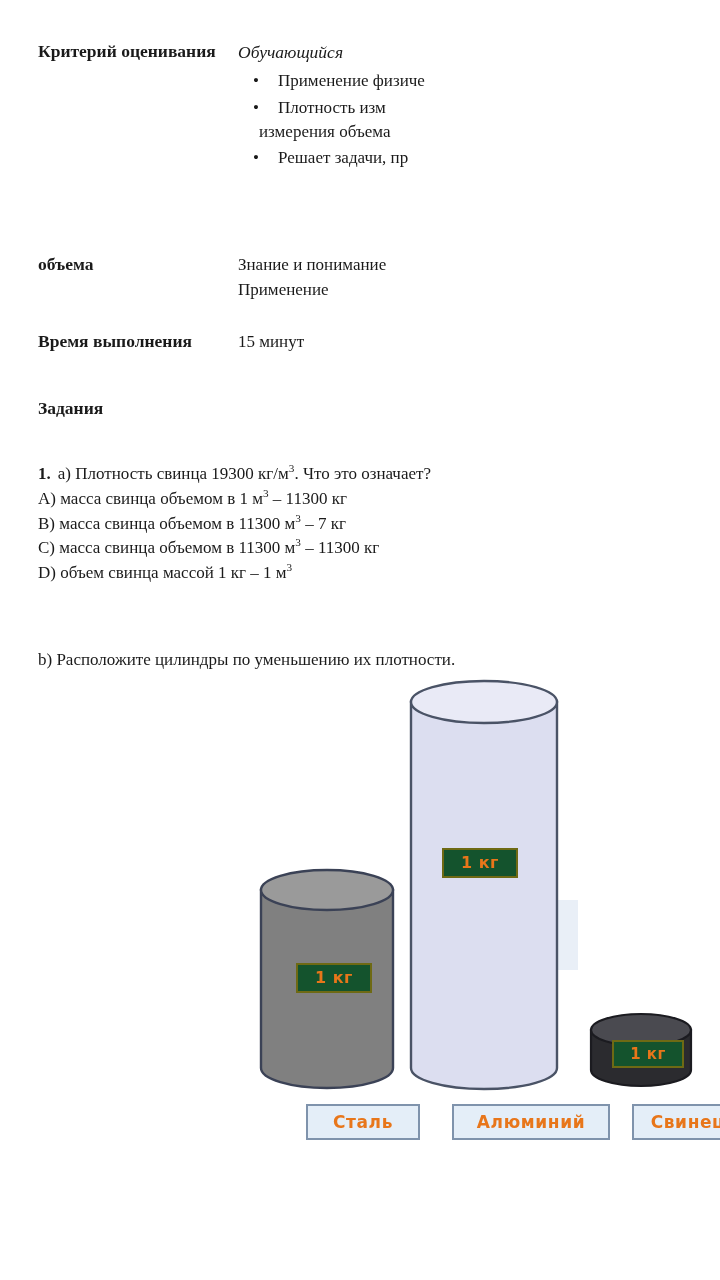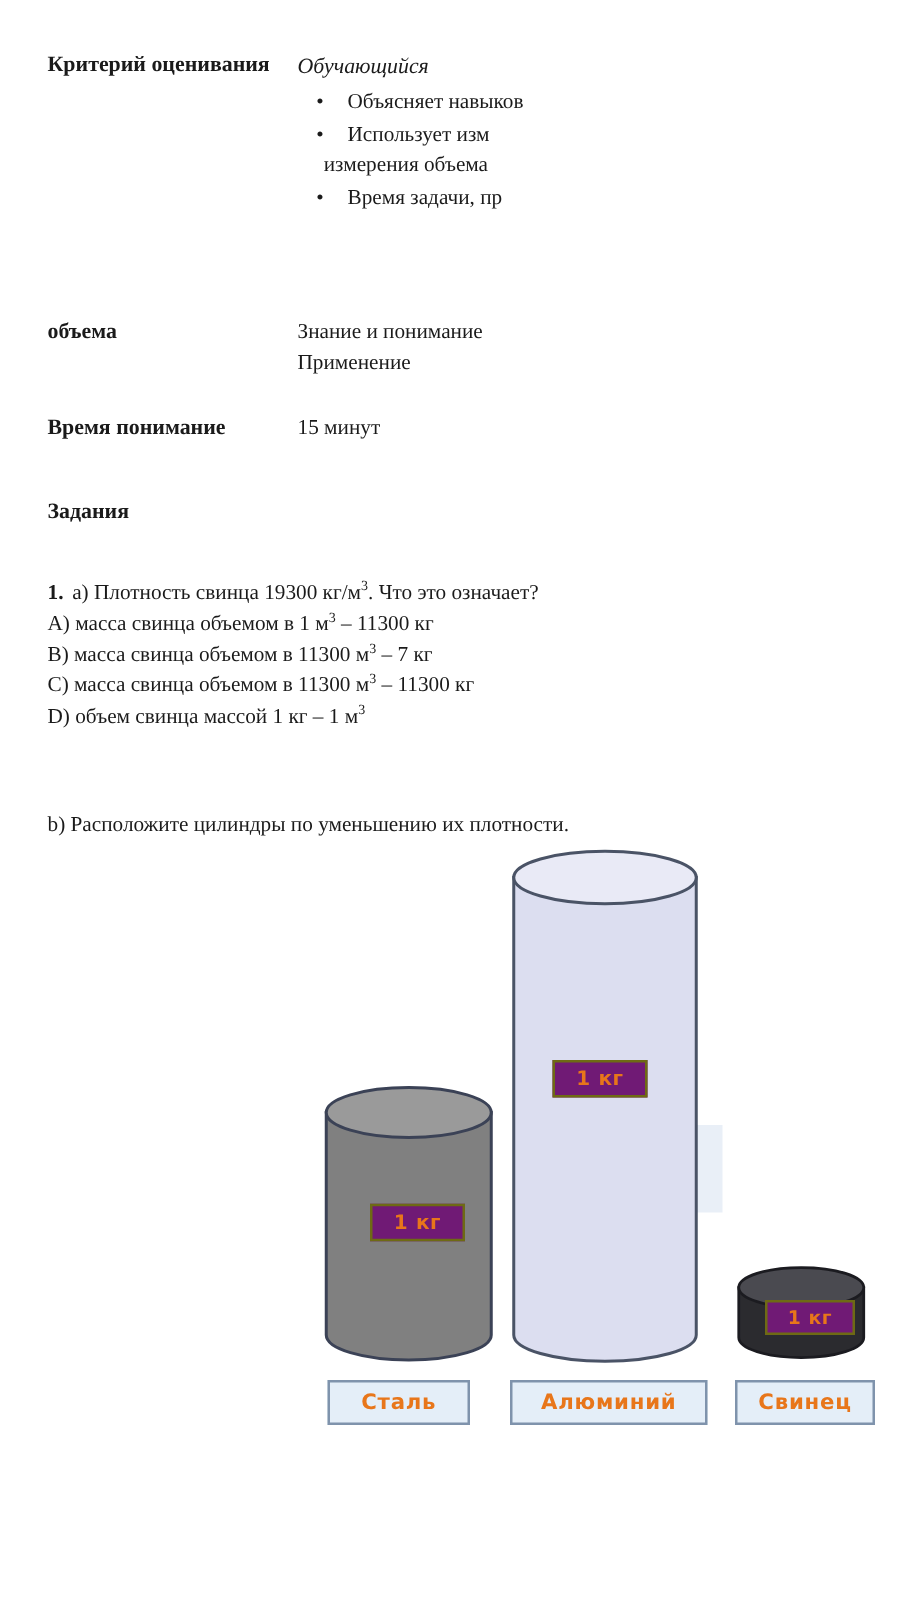--- a/index.html
+++ b/index.html
@@ -139,21 +139,21 @@
     left: 0;
     top: 0;
     width: 720px;
     height: 1280px;
     pointer-events: none;
   }
   .figure svg { display: block; }
 
   .kg-tag {
     position: absolute;
-    background: #701a75;
+    background: #14532d;
     border: 2px solid #6e6a14;
     color: #e8761a;
     font-family: "DejaVu Sans", "Liberation Sans", sans-serif;
     font-weight: bold;
     text-align: center;
     letter-spacing: 0.5px;
     box-sizing: border-box;
   }
   #tag-steel {
     left: 296px; top: 963px; width: 76px; height: 30px;
@@ -171,20 +171,21 @@
   .mat-label {
     position: absolute;
     background: #e4eef8;
     border: 2px solid #7f93ac;
     color: #e8761a;
     font-family: "DejaVu Sans", "Liberation Sans", sans-serif;
     font-weight: bold;
     text-align: center;
     box-sizing: border-box;
     letter-spacing: 0.6px;
+    margin-left: 44px;
   }
   #label-steel {
     left: 262px; top: 1104px; width: 114px; height: 36px;
     font-size: 17px; line-height: 32px;
   }
   #label-alum {
     left: 408px; top: 1104px; width: 158px; height: 36px;
     font-size: 17px; line-height: 32px;
   }
   #label-lead {
@@ -197,47 +198,47 @@
 
 <div class="page">
 
   <div class="criteria-row">
     <div class="col-label">Критерий оценивания</div>
     <div class="col-value">
       <span class="italic-head">Обучающийся</span>
       <ul class="crit-list">
         <li>
           <span class="bullet-dot">•</span>
-          <span>Объясняет навыков</span>
+          <span>Применение физиче</span>
         </li>
         <li>
           <span class="bullet-dot">•</span>
-          <span>Использует      изм</span>
+          <span>Плотность      изм</span>
           <span class="wrapline">измерения объема</span>
         </li>
         <li>
           <span class="bullet-dot">•</span>
-          <span>Время задачи, пр</span>
+          <span>Решает задачи, пр</span>
         </li>
       </ul>
     </div>
   </div>
 
   <div class="skills-row">
     <div class="col-label">
       <div>объема</div>
     </div>
     <div class="col-value">
       <div>Знание и понимание</div>
       <div>Применение</div>
     </div>
   </div>
 
   <div class="time-row">
-    <div class="col-label">Время понимание</div>
+    <div class="col-label">Время выполнения</div>
     <div class="col-value">15 минут</div>
   </div>
 
   <div class="tasks-heading">Задания</div>
 
   <div class="qblock">
     <div class="qline">
       <span class="qnum">1.</span><span>a) Плотность свинца 19300 кг/м</span><sup class="cube">3</sup><span>. Что это означает?</span>
     </div>
     <div class="qline">

